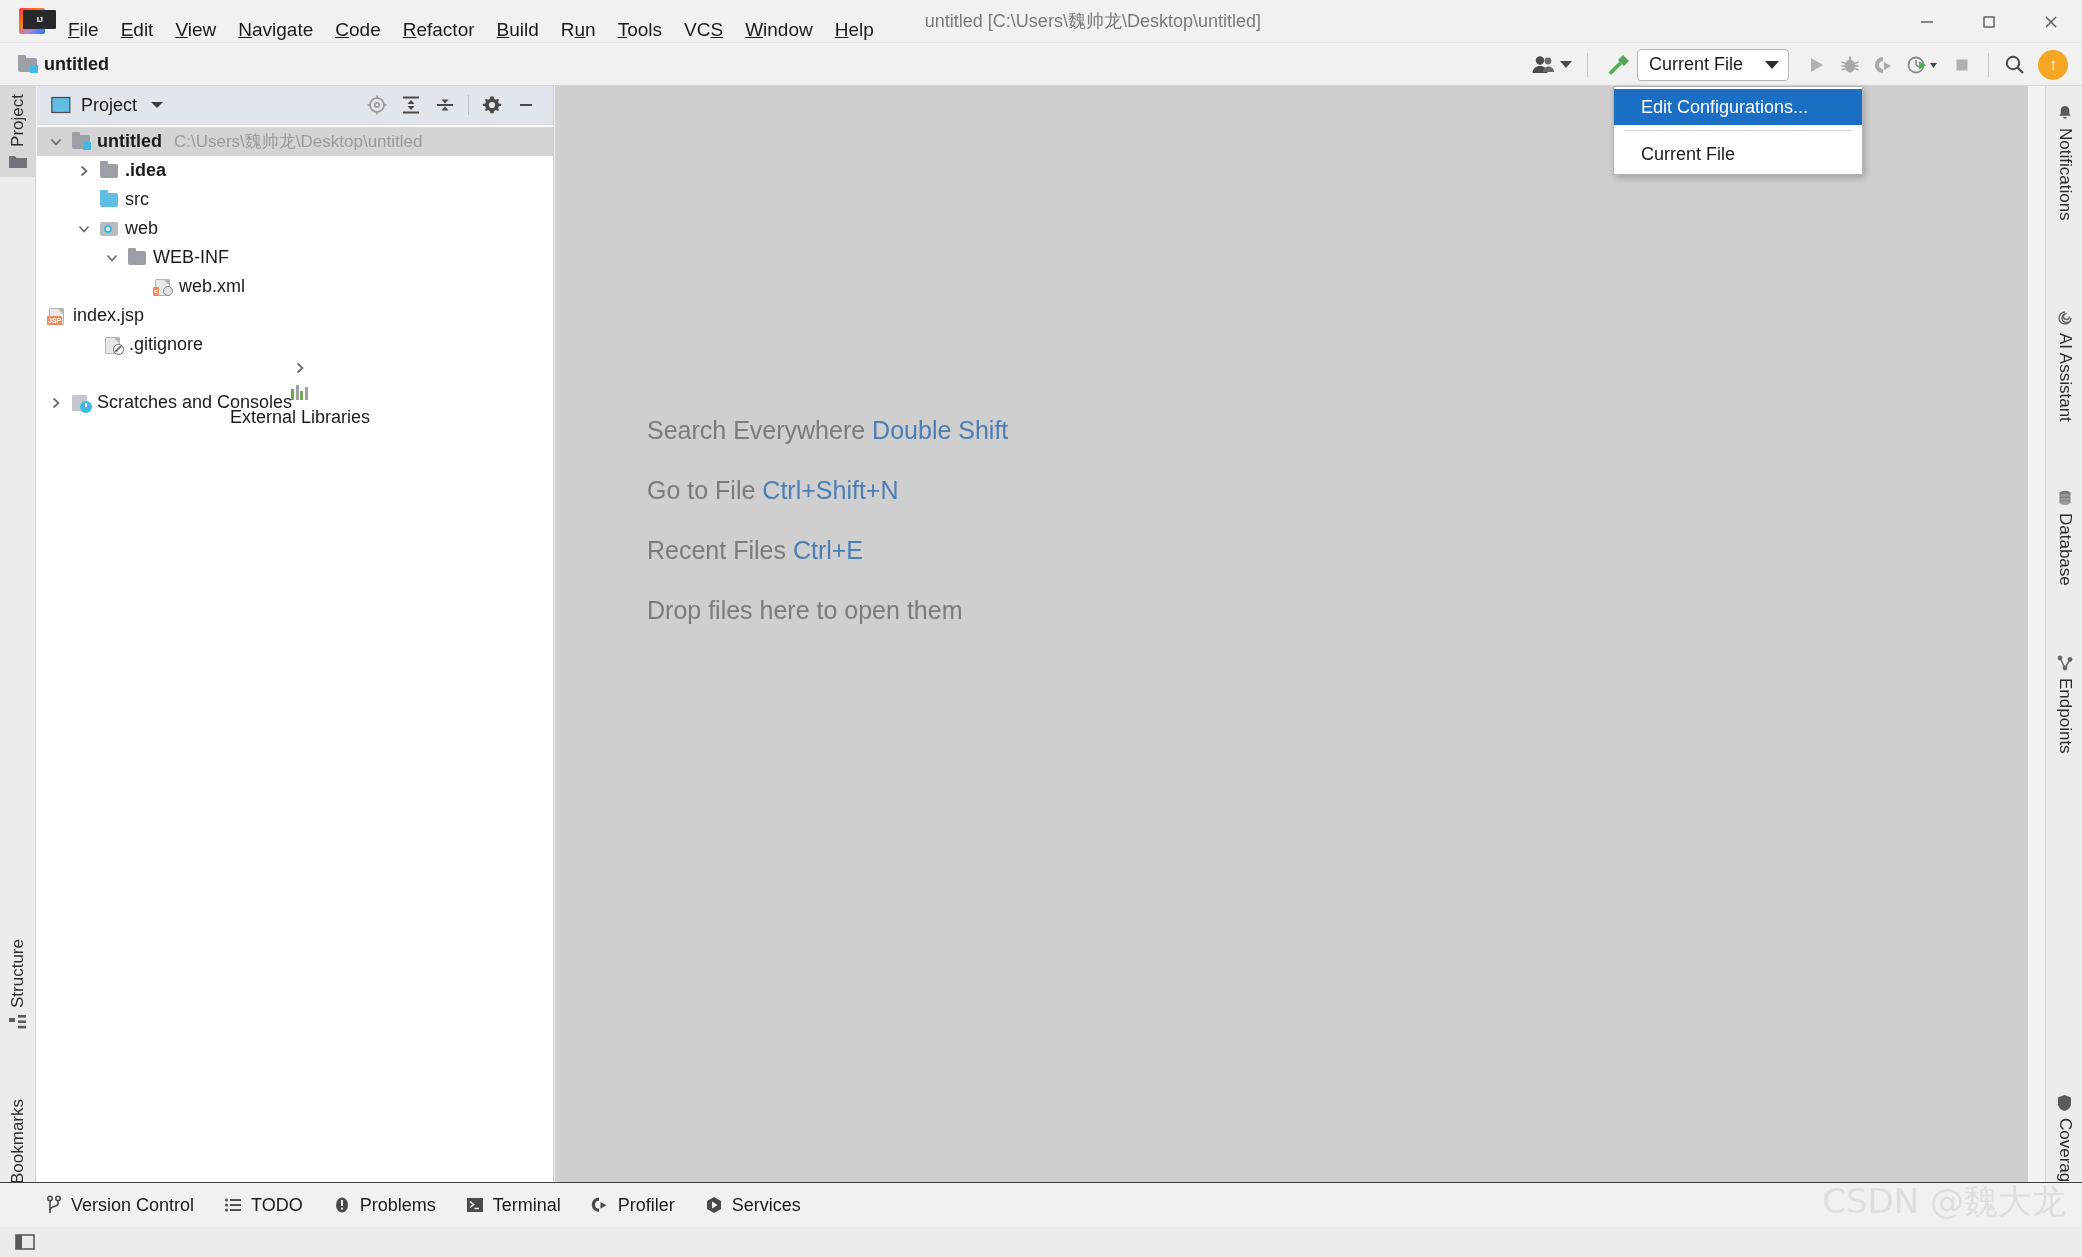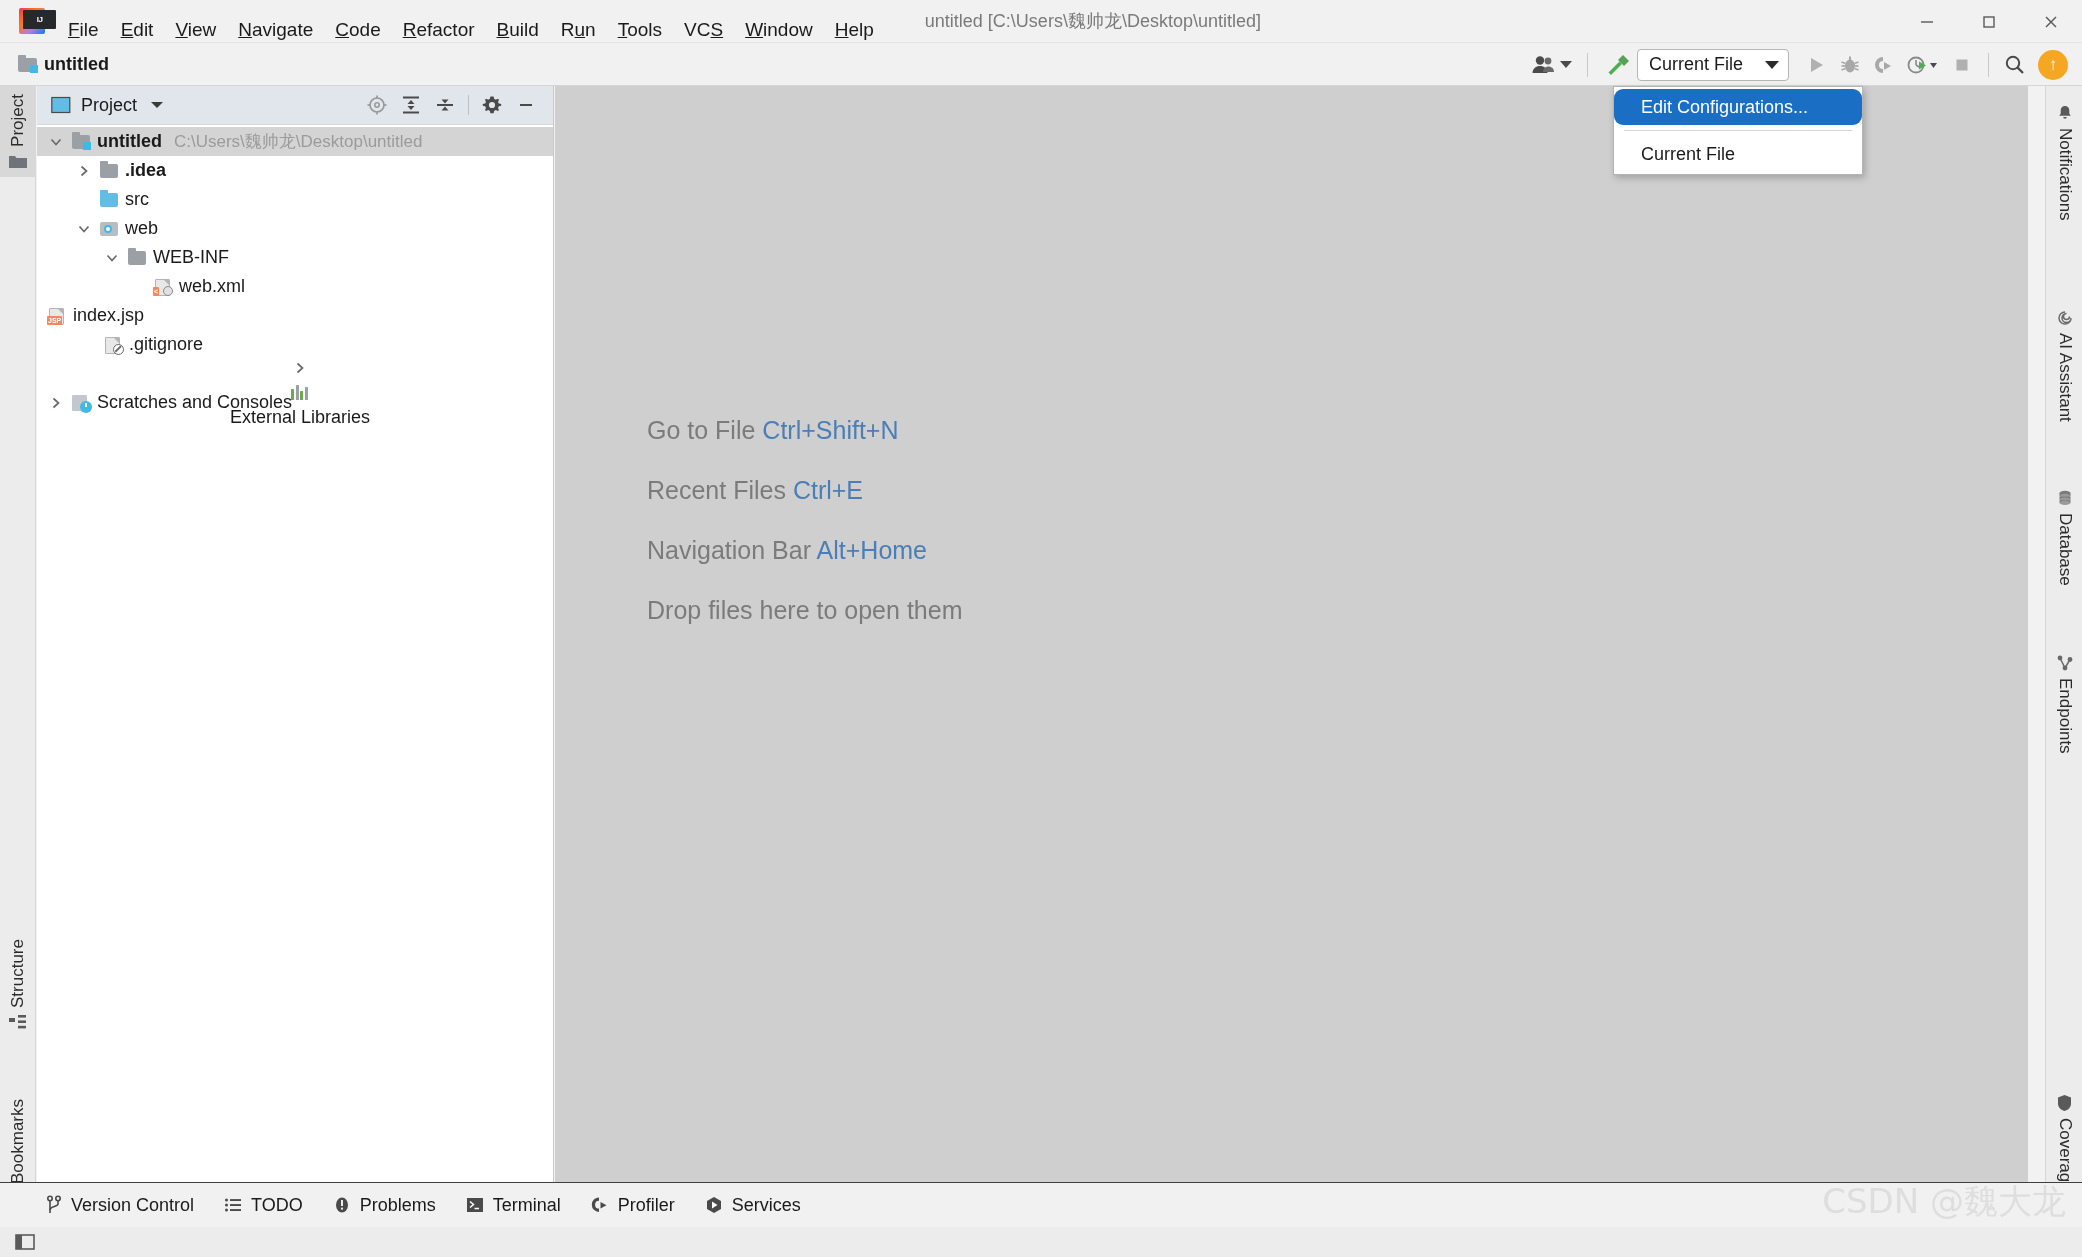--- a/index.html
+++ b/index.html
@@ -122,21 +122,21 @@
   .popup {
     position: absolute; left: 1613px; top: 86px; width: 250px;
     background: #fff; border: 1px solid #b4b4b4;
     box-shadow: 2px 3px 7px rgba(0,0,0,0.22); z-index: 90;
     padding: 2px 0;
   }
   .popup-item {
     height: 36px; display: flex; align-items: center;
     padding-left: 27px; font-size: 18px; color: #1a1a1a;
   }
-  .popup-item.selected { background: #1a6fc4; color: #fff; border-radius: 9px; }
+  .popup-item.selected { background: #1a6fc4; color: #fff; }
   .popup-sep { height: 1px; background: #d4d4d4; margin: 5px 10px; }
 
   
   .left-stripe {
     position: absolute; left: 0; top: 86px; width: 36px; height: 1125px;
     background: #ececec; border-right: 1px solid #d6d6d6;
   }
   .stripe-btn {
     position: absolute; left: 0; width: 36px;
     display: flex; flex-direction: column; align-items: center;
@@ -603,27 +603,27 @@
         </span>
         <span class="tree-label">Scratches and Consoles</span>
       </div>
 
     </div>
   </div>
 
   <div class="editor">
     <div class="hints">
       <div class="hint">
+        <span>Search Everywhere </span><span class="kb">Double Shift</span>
+      </div>
+      <div class="hint">
         <span>Go to File </span><span class="kb">Ctrl+Shift+N</span>
       </div>
       <div class="hint">
         <span>Recent Files </span><span class="kb">Ctrl+E</span>
-      </div>
-      <div class="hint">
-        <span>Navigation Bar </span><span class="kb">Alt+Home</span>
       </div>
       <div class="hint">
         <span>Drop files here to open them</span><span class="kb"></span>
       </div>
     </div>
   </div>
 
   <div class="right-stripe">
     <div class="rs-btn" style="top:10px;">
       <span>

